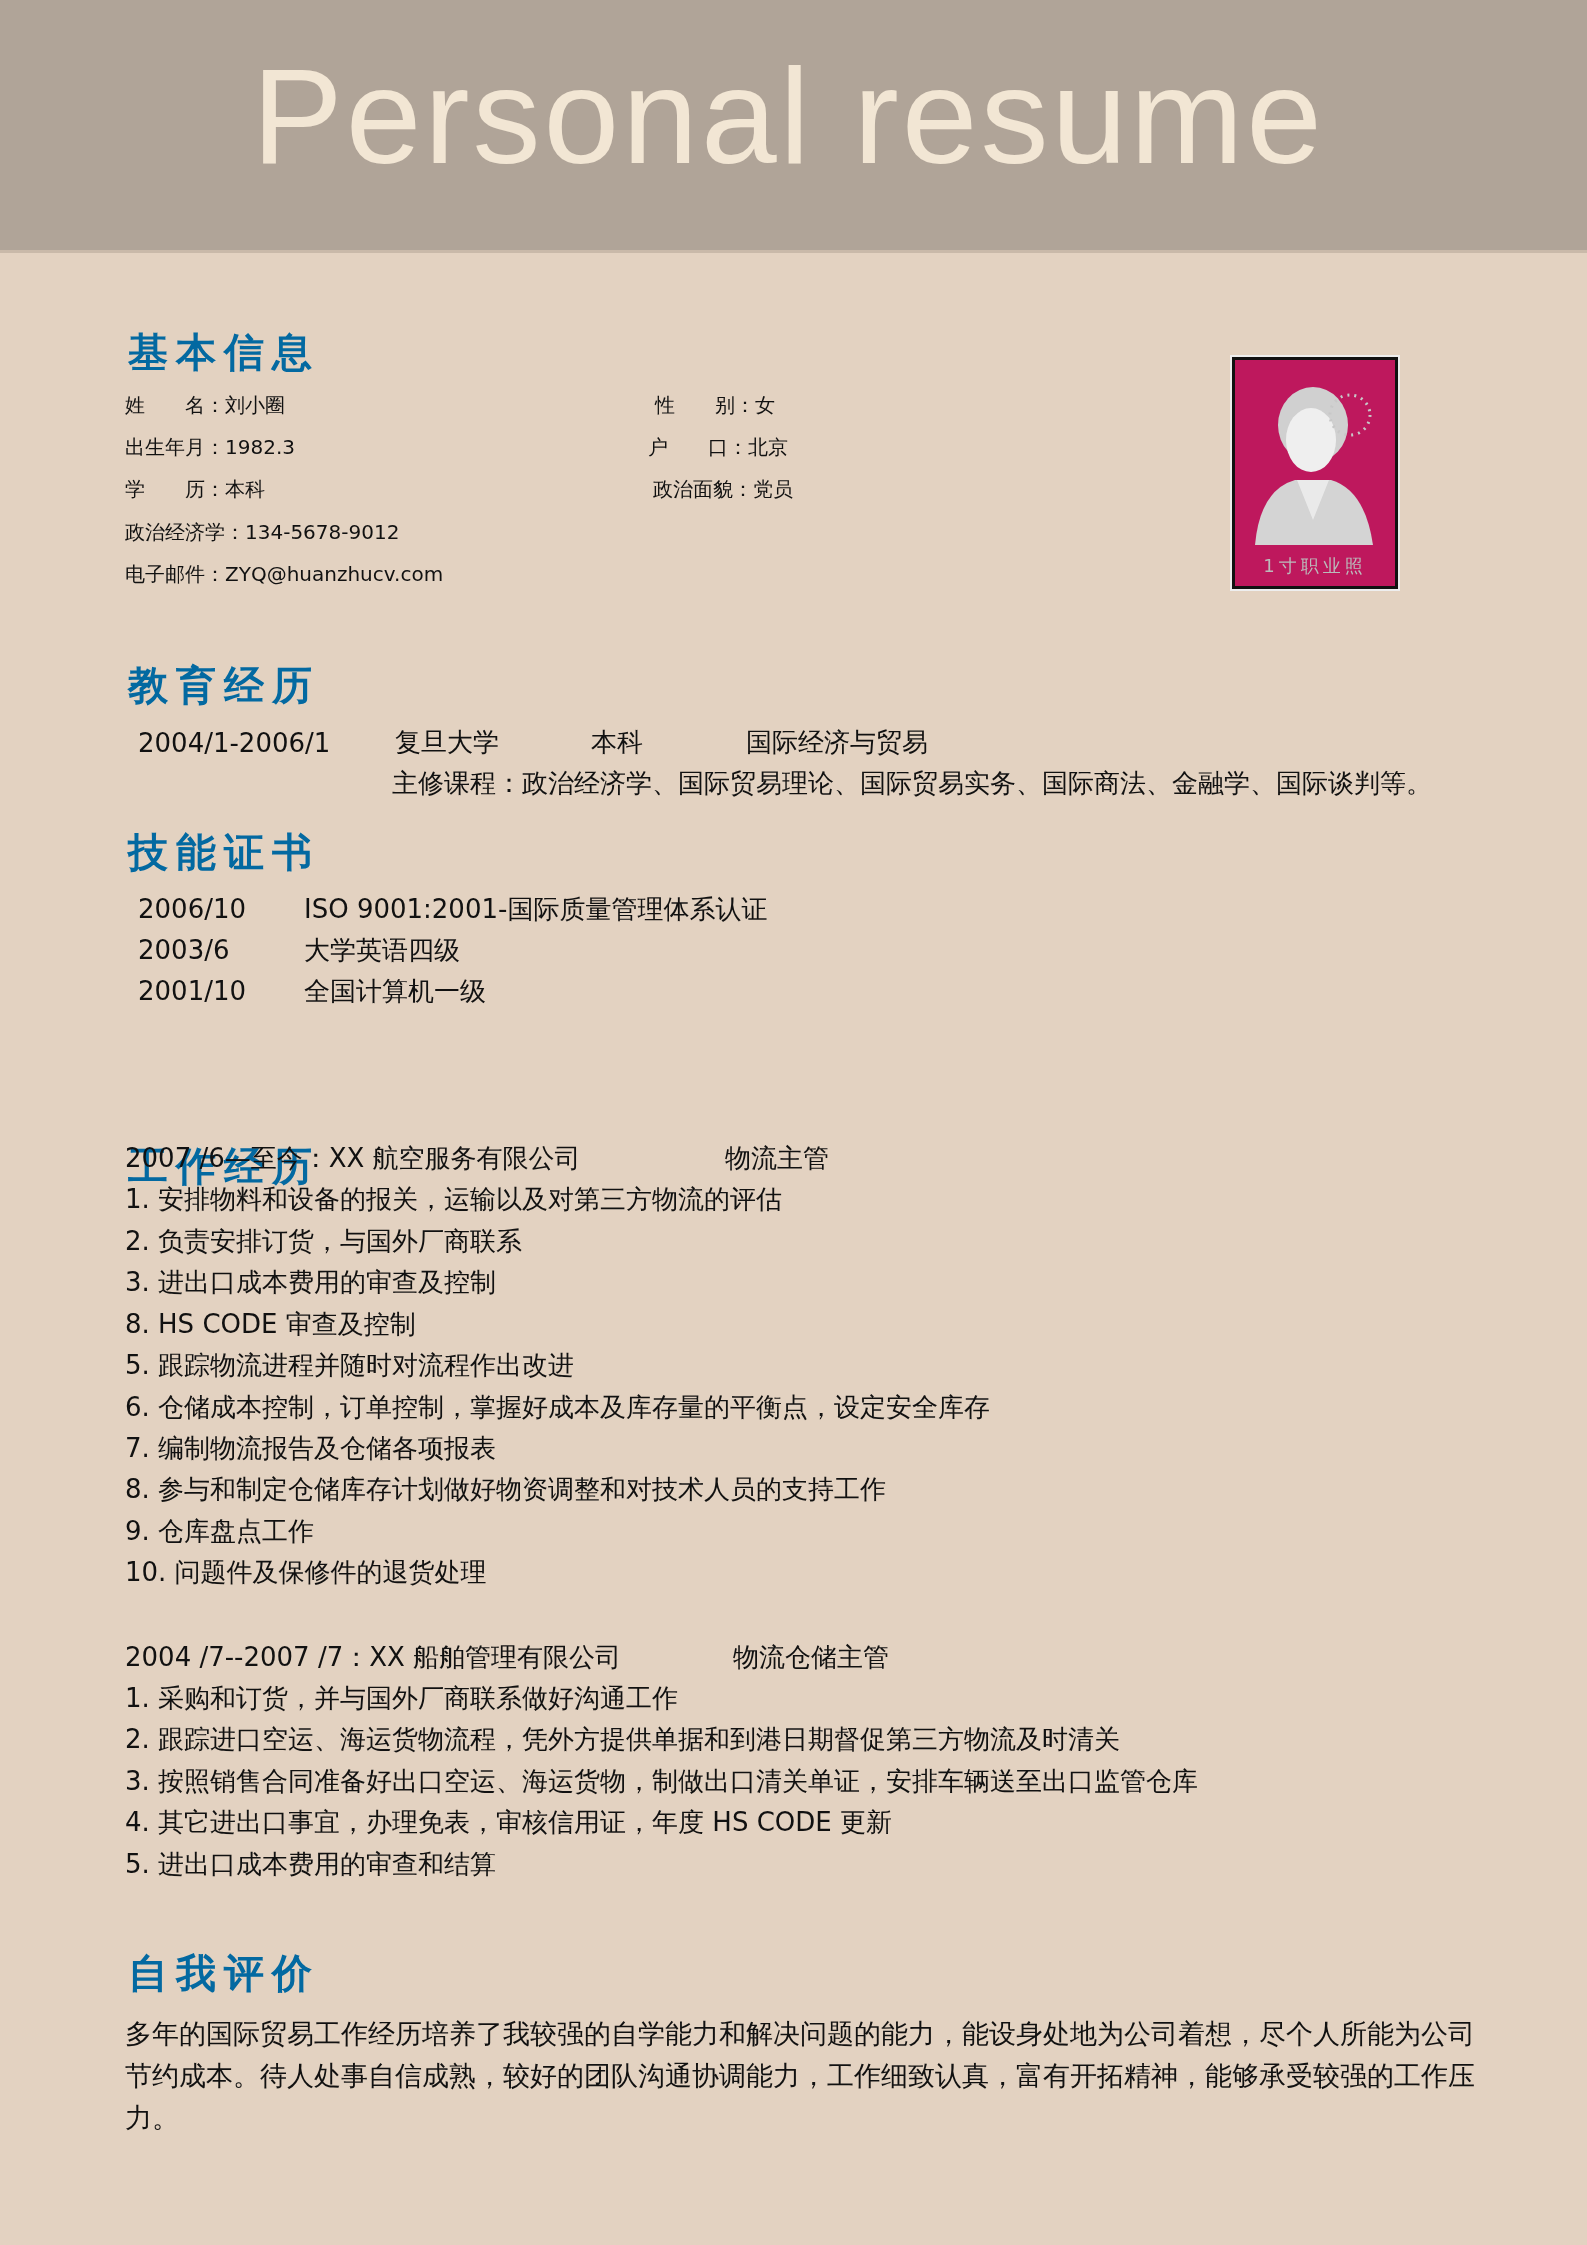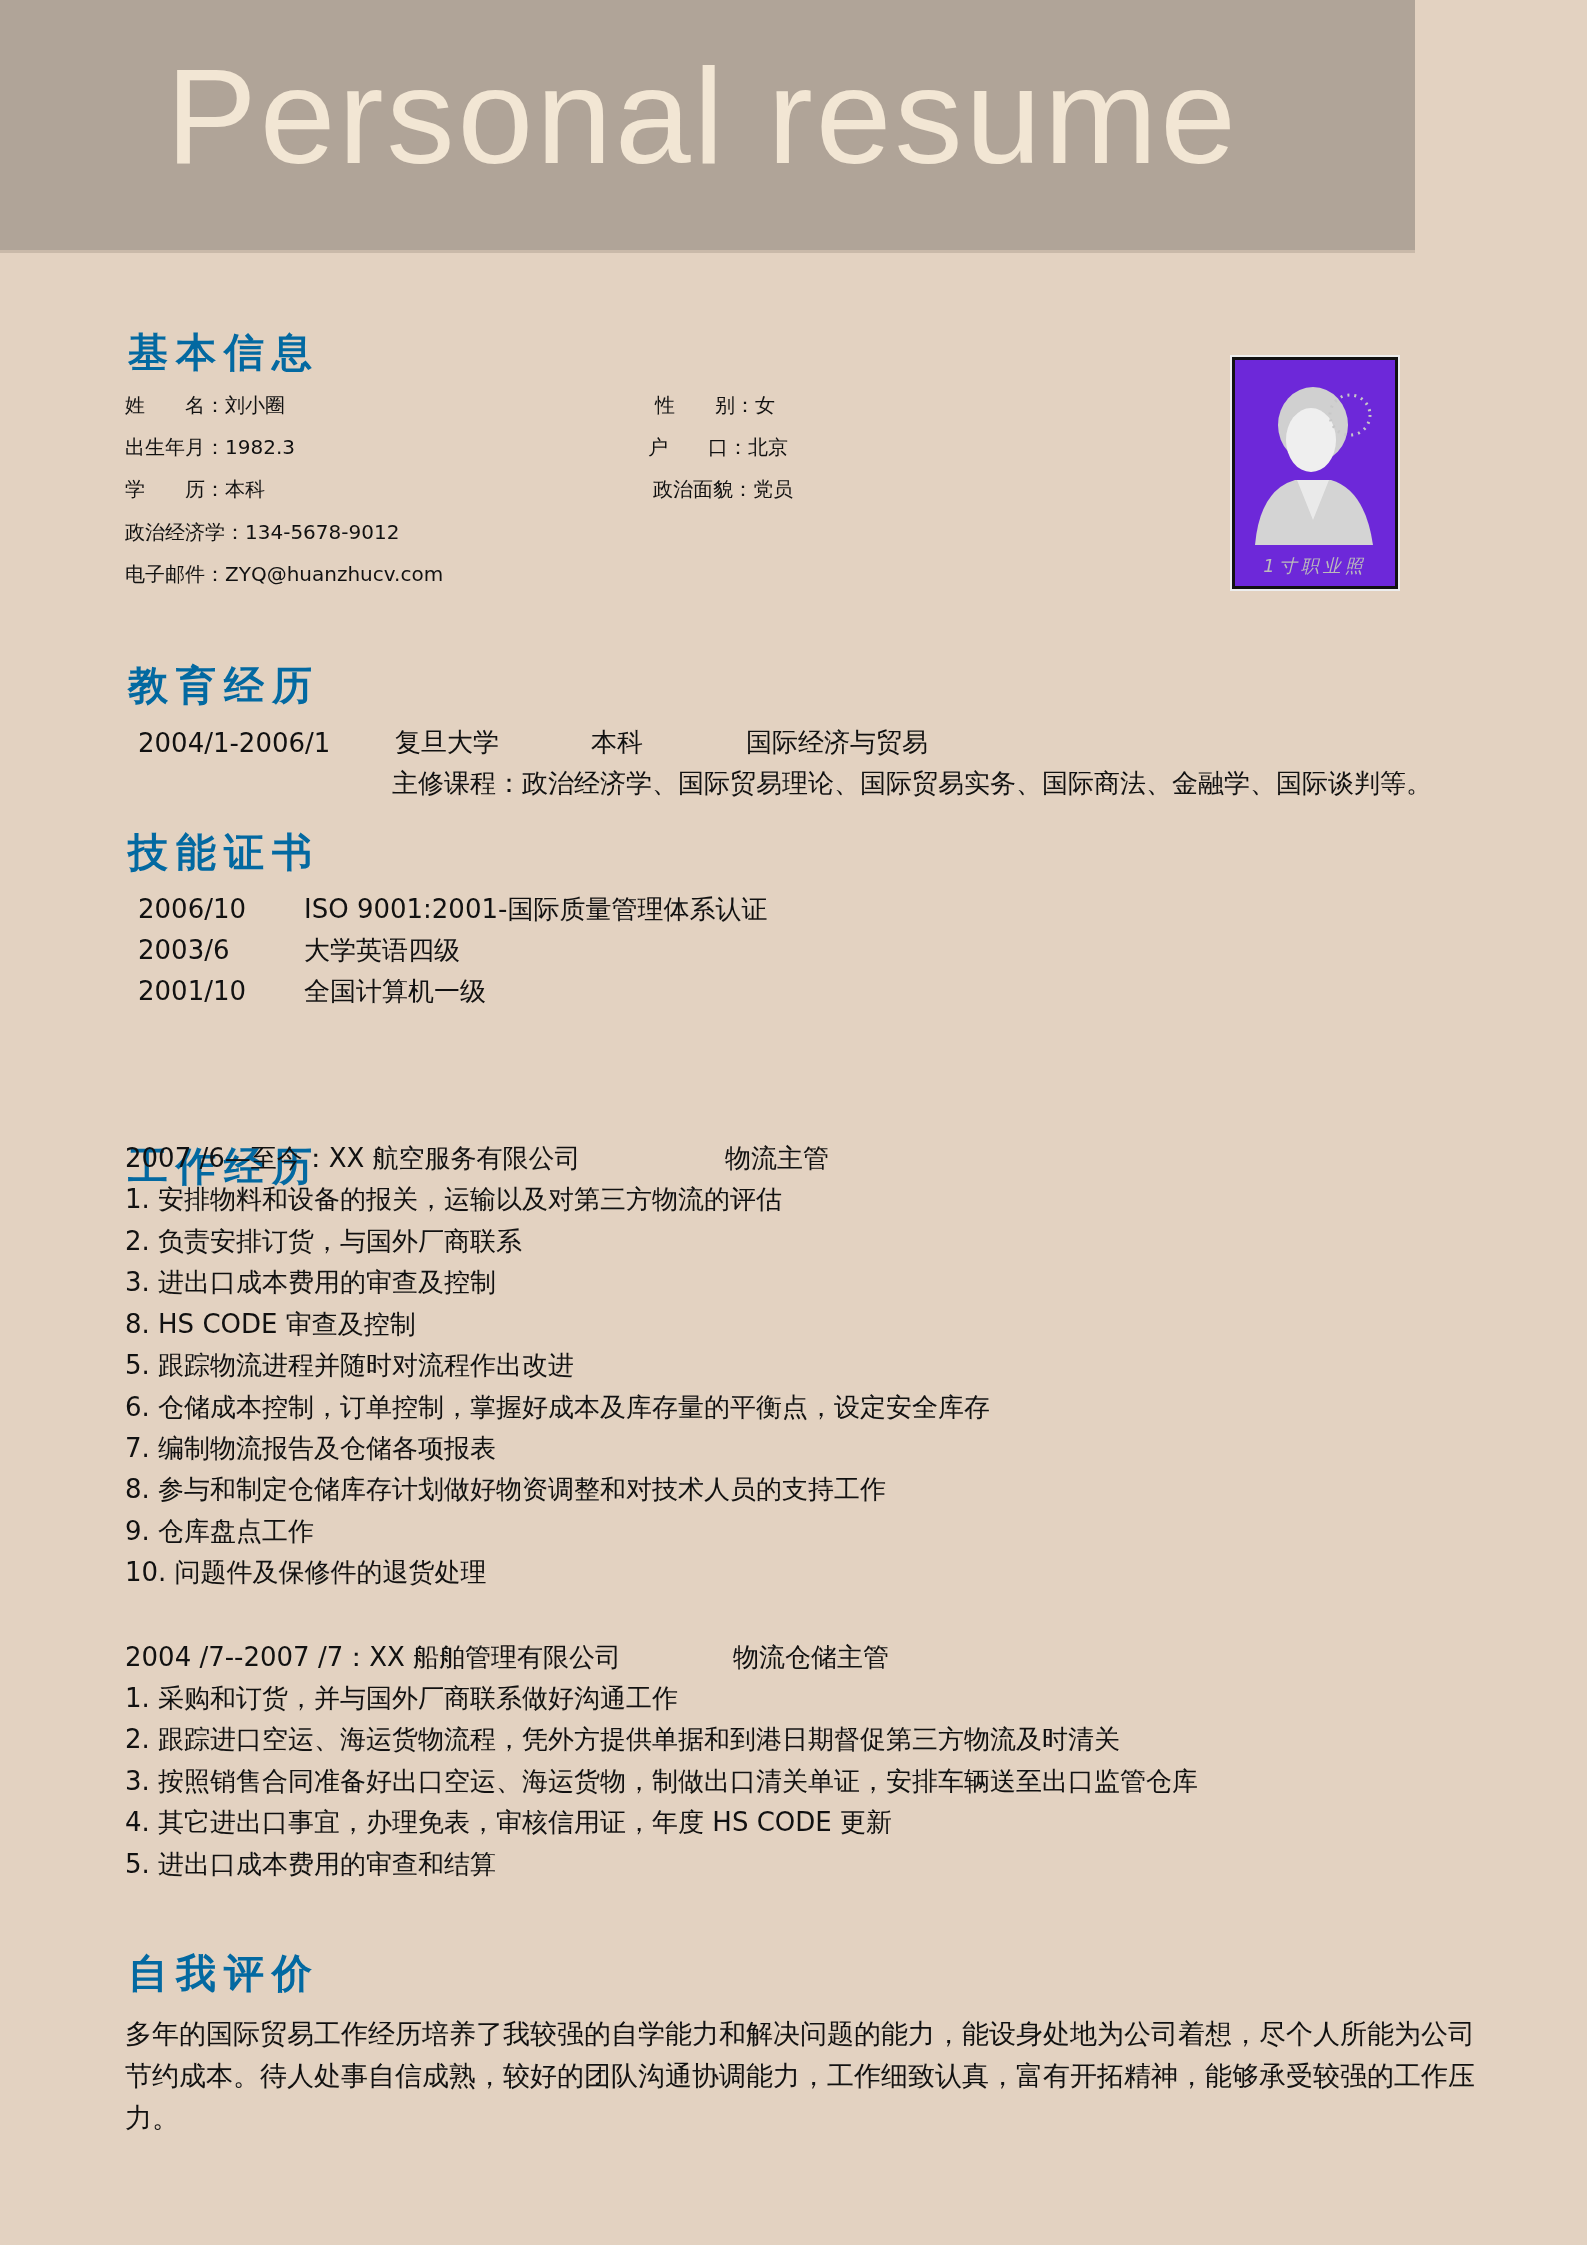--- a/index.html
+++ b/index.html
@@ -2,39 +2,38 @@
 <html><head>
 <meta charset="utf-8">
 <style>
   html, body { margin:0; padding:0; }
   body {
     width:1587px; height:2245px; background:#e3d2c1;
     font-family:"DejaVu Sans","Liberation Sans",sans-serif; color:#111;
     position:relative; overflow:hidden;
   }
   .banner {
-    position:absolute; left:0; top:0; width:1415px; height:250px;
+    position:absolute; left:0; top:0; width:1587px; height:250px;
     background:#b0a498; border-bottom:3px solid #c9b9a9;
   }
   .banner-title {
     position:absolute; left:0; width:100%; top:48px; text-align:center;
     font-family:"Liberation Sans",sans-serif; font-size:136px; color:#f2e6d4;
     letter-spacing:3px; line-height:1; text-indent:-10px;
   }
   .sec-title {
     position:absolute; left:128px; font-family:"DejaVu Serif",serif;
     font-size:40px; color:#0369a1; letter-spacing:8px; font-weight:bold;
   }
   .t { position:absolute; font-size:20px; white-space:nowrap; line-height:1; }
   .s { font-size:26px; }
   .photo {
     position:absolute; left:1232px; top:357px; width:166px; height:232px;
-    background:#6d28d9; border:3px solid #111; box-sizing:border-box;
+    background:#be185d; border:3px solid #111; box-sizing:border-box;
     outline:2px solid #eee;
-    font-style:italic;
   }
   .photo-cap { position:absolute; left:0; right:0; bottom:8px; text-align:center; font-size:18px; color:#bbb; letter-spacing:4px; }
   .para { position:absolute; left:125px; top:2013px; width:1350px; font-size:27px; line-height:42px; text-align:justify; }
 </style>
 </head>
 <body>
 
 <div class="banner">
   <div class="banner-title">Personal resume</div>
 </div>

